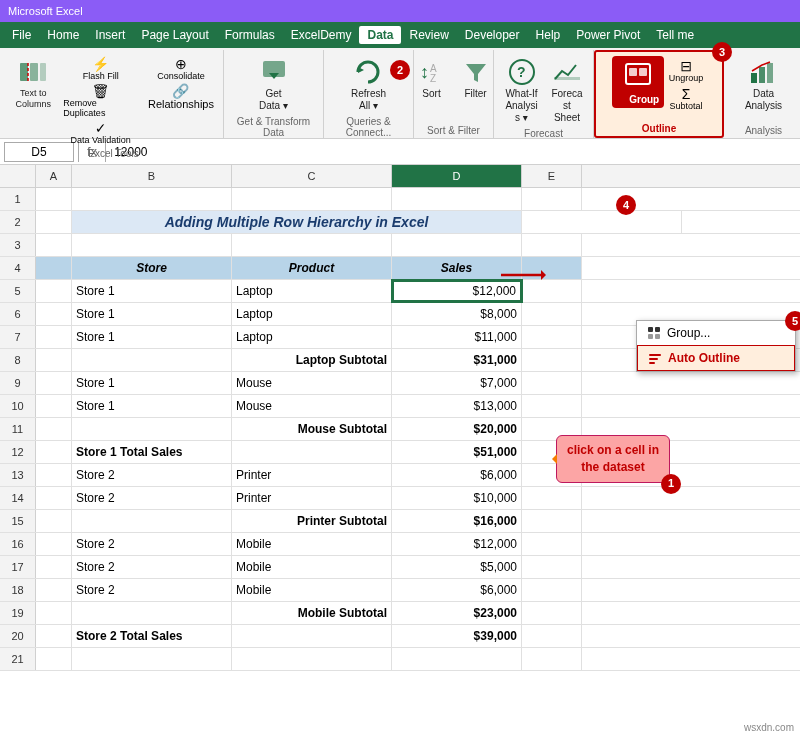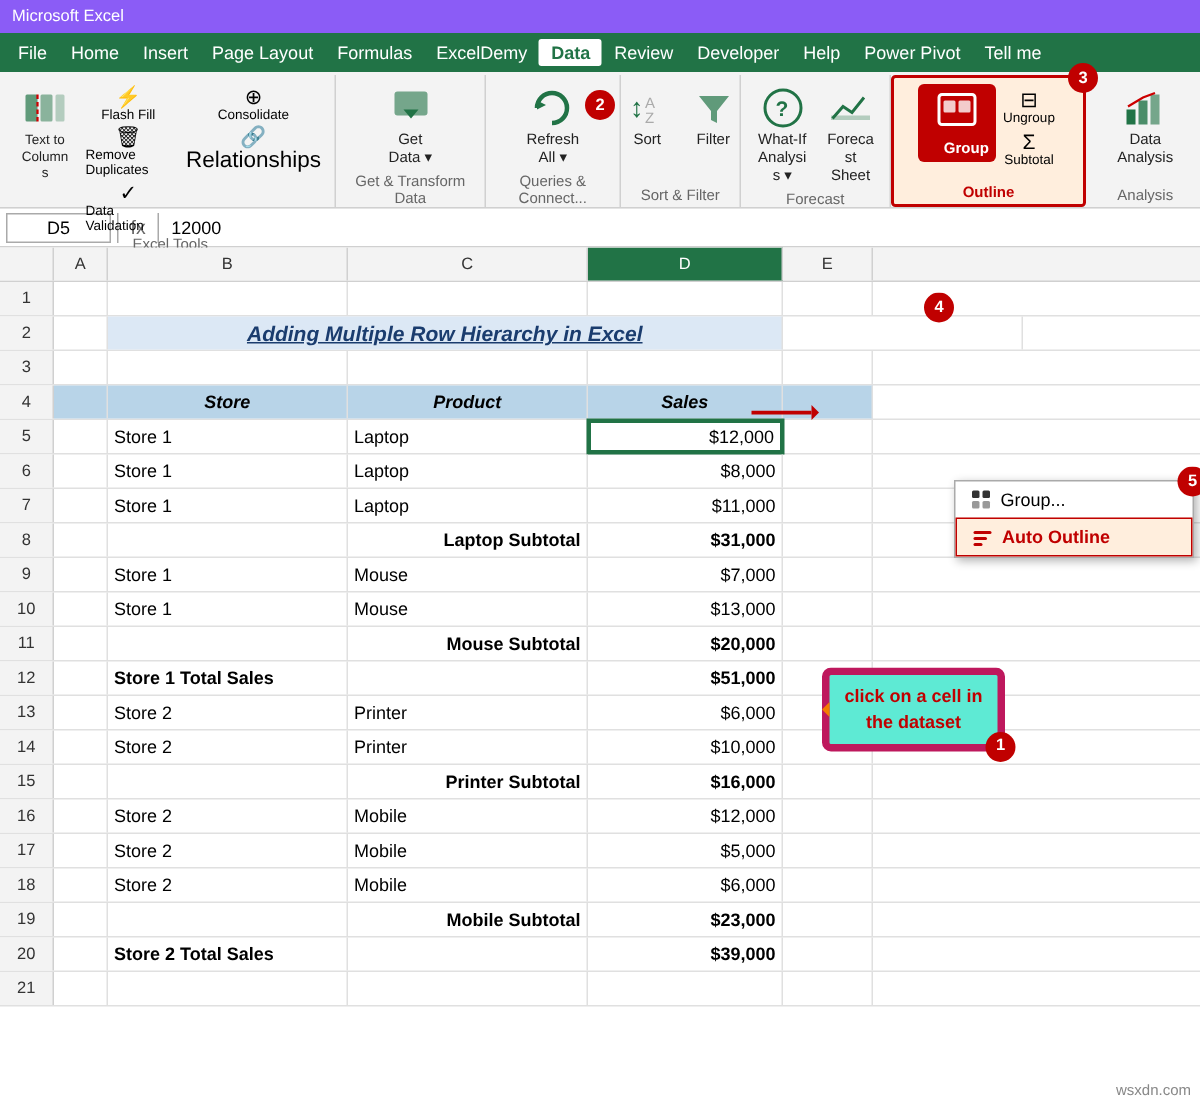--- a/index.html
+++ b/index.html
@@ -281,30 +281,30 @@
     .dropdown-item.highlighted {
       background: #ffeedd;
       border: 1px solid #c00000;
       color: #c00000;
       font-weight: 600;
     }
 
     
     .tooltip-bubble {
       position: absolute;
-      background: #5eead4;
-      border: 5px solid #be185d;
+      background: #fca5a5;
+      border: 1px solid #be185d;
       border-radius: 6px;
       padding: 6px 10px;
       font-size: 12px;
       font-weight: 600;
       color: #c00000;
       z-index: 50;
       right: 130px;
-      top: 280px;
+      top: 270px;
       text-align: center;
       line-height: 1.4;
     }
     .tooltip-bubble::after {
       content: '';
       position: absolute;
       left: -10px;
       top: 50%;
       transform: translateY(-50%);
       border: 5px solid transparent;
@@ -402,21 +402,21 @@
               <span style="font-size:9px;">Data Validation</span>
             </div>
           </div>
           <div style="display:flex;flex-direction:column;gap:1px;margin-top:2px;">
             <div class="ribbon-btn-small">
               <span class="icon-sm">⊕</span>
               <span style="font-size:9px;">Consolidate</span>
             </div>
             <div class="ribbon-btn-small">
               <span class="icon-sm">🔗</span>
-              <span style="font-size:15px;">Relationships</span>
+              <span style="font-size:11px;">Relationships</span>
             </div>
           </div>
         </div>
         <div class="ribbon-group-label">Excel Tools</div>
       </div>
 
       <div class="ribbon-group" style="min-width:100px;">
         <div class="ribbon-group-inner">
           <div class="ribbon-btn">
             <div class="icon">
@@ -570,21 +570,21 @@
           <div class="row-num">1</div>
           <div class="cell" style="width: 36px; min-width: 36px;"></div>
           <div class="cell" style="width: 160px; min-width: 160px;"></div>
           <div class="cell" style="width: 160px; min-width: 160px;"></div>
           <div class="cell money" style="width: 130px; min-width: 130px;"></div>
           <div class="cell" style="width: 60px; min-width: 60px;"></div>
         </div>
         <div class="sheet-row">
           <div class="row-num">2</div>
           <div class="cell" style="width: 36px; min-width: 36px;"></div>
-          <div class="cell title-cell" style="width: 450px; min-width: 450px; text-decoration: underline;">Adding Multiple Row Hierarchy in Excel</div>
+          <div class="cell title-cell" style="width: 450px; min-width: 450px;">Adding Multiple Row Hierarchy in Excel</div>
           <div class="cell" style="width: 160px; min-width: 160px;"></div>
           <div class="cell money" style="width: 130px; min-width: 130px;"></div>
         </div>
         <div class="sheet-row">
           <div class="row-num">3</div>
           <div class="cell" style="width: 36px; min-width: 36px;"></div>
           <div class="cell" style="width: 160px; min-width: 160px;"></div>
           <div class="cell" style="width: 160px; min-width: 160px;"></div>
           <div class="cell money" style="width: 130px; min-width: 130px;"></div>
           <div class="cell" style="width: 60px; min-width: 60px;"></div>

